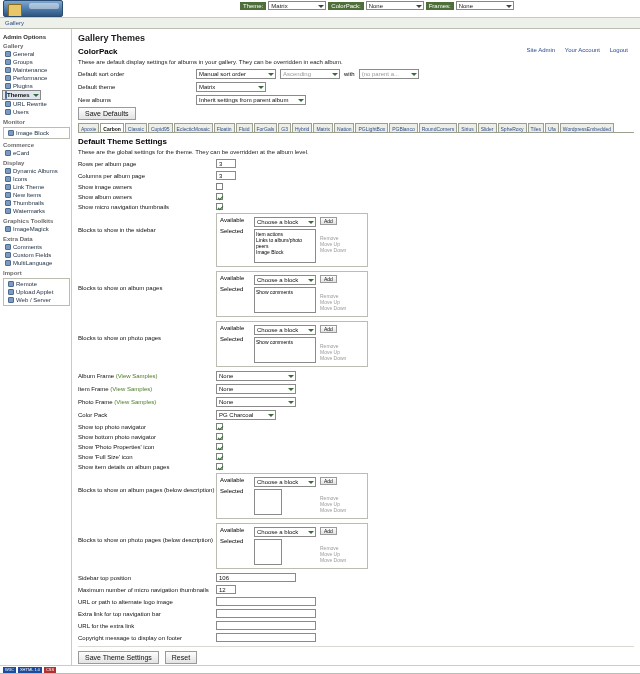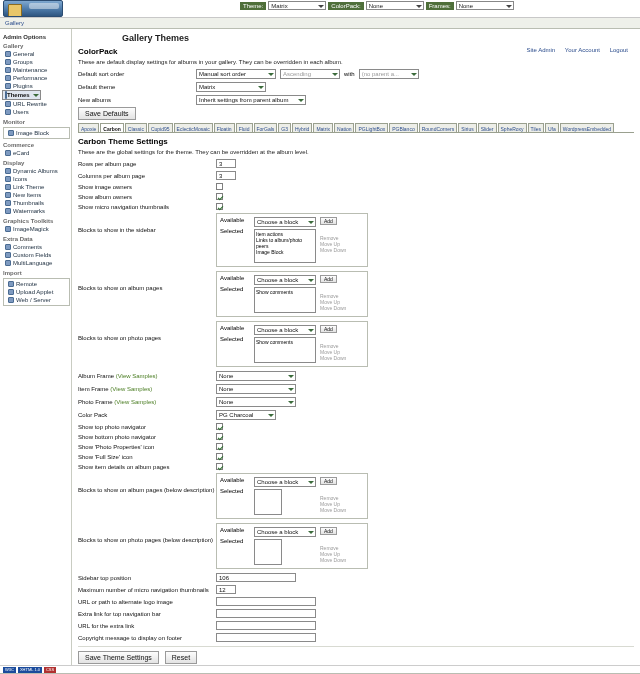--- a/index.html
+++ b/index.html
@@ -430,21 +430,21 @@
         </div>
       <div class="side-item">
           <span class="ic"></span>
           <span>Web / Server</span>
         </div>
     </div>
   </div>
 
   <div class="content">
 
-    <div style="position:relative;margin-left:44px;">
+    <div style="position:relative;">
       <h1 class="page-title">Gallery Themes</h1>
       <div class="adminlinks">
         <a href="#">Site Admin</a>
         <a href="#">Your Account</a>
         <a href="#">Logout</a>
       </div>
     </div>
 
     <h2 class="sec-title">ColorPack</h2>
     <div class="blurb">These are default display settings for albums in your gallery. They can be overridden in each album.</div>
@@ -491,21 +491,21 @@
       <span class="tab">PGBlanco</span>
       <span class="tab">RoundCorners</span>
       <span class="tab">Sirius</span>
       <span class="tab">Slider</span>
       <span class="tab">SpheRoxy</span>
       <span class="tab">Tiles</span>
       <span class="tab">Ufa</span>
       <span class="tab">WordpressEmbedded</span>
     </div>
 
-    <h2 class="sec-title" style="margin-top:4px;">Carbon Theme Settings</h2>
+    <h2 class="sec-title" style="margin-top:4px;">Default Theme Settings</h2>
     <div class="blurb">These are the global settings for the theme. They can be overridden at the album level.</div>
 
     <div class="frow">
       <span class="flabel" style="width:138px">Rows per album page</span>
       <span class="txt w20">3</span>
     </div>
     <div class="frow">
       <span class="flabel" style="width:138px">Columns per album page</span>
       <span class="txt w20">3</span>
     </div>

